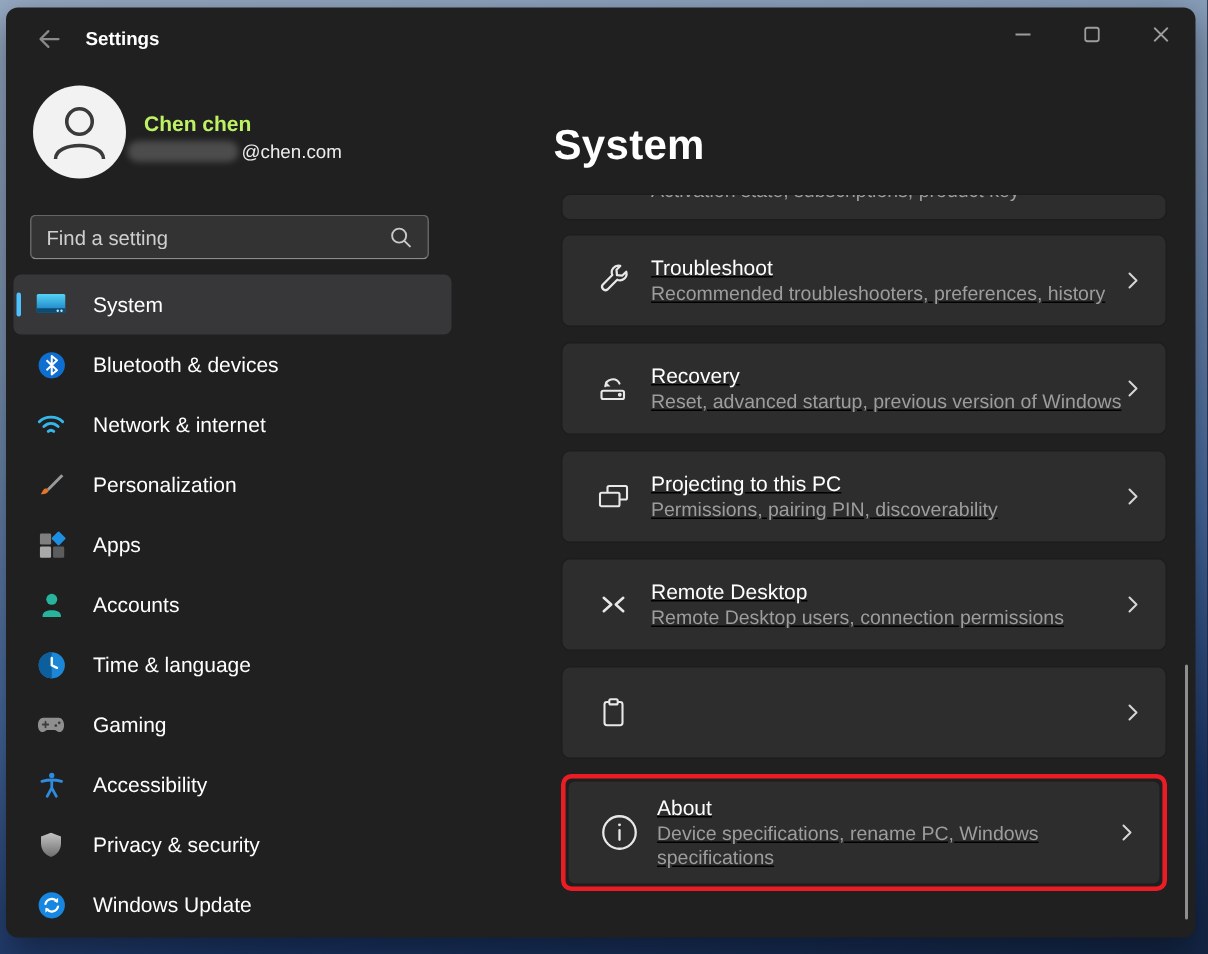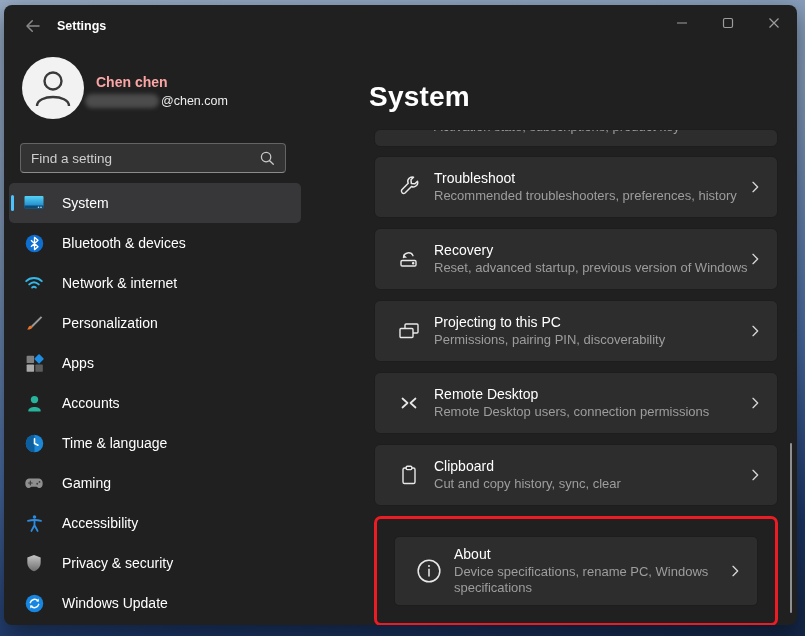--- a/index.html
+++ b/index.html
@@ -32,21 +32,21 @@
     width: 46px; height: 36px; background: transparent; border: none;
     display: flex; align-items: center; justify-content: center;
   }
   
   .profile { position: absolute; left: 18px; top: 52px; width: 300px; height: 70px; }
   .avatar {
     position: absolute; left: 0; top: 0; width: 62px; height: 62px;
     background: #f2f2f2; border-radius: 50%;
     display: flex; align-items: center; justify-content: center;
   }
-  .profile-name { position: absolute; left: 74px; top: 17px; color: #fca5a5; font-size: 14px; font-weight: 700; }
+  .profile-name { position: absolute; left: 74px; top: 17px; color: #bef264; font-size: 14px; font-weight: 700; }
   .email-row { position: absolute; left: 63px; top: 37px; display: flex; align-items: center; }
   .email-blur {
     width: 74px; height: 14px; background: #4c4c4c; border-radius: 7px;
     filter: blur(2px); margin-right: 2px;
   }
   .email-suffix { color: #ededed; font-size: 12.5px; }
   
   .search-box {
     position: absolute; left: 16px; top: 138px; width: 266px; height: 30px;
     background: #333333; border: 1px solid #646464; border-bottom-color: #8b8b8b;
@@ -78,30 +78,31 @@
   .main-title {
     position: absolute; left: 365px; top: 76px;
     color: #fff; font-size: 28px; font-weight: 700; letter-spacing: .2px;
   }
   .cards { position: absolute; left: 370px; top: 124px; width: 404px; }
   .card {
     position: relative; height: 62px; background: #2d2d2d; border-radius: 6px;
     border: 1px solid #1d1d1d;
     display: flex; align-items: center; padding: 0 0 0 21px; margin-bottom: 10px;
     cursor: default;
+    text-decoration: underline;
   }
   .card-sliver { height: 18px; margin-bottom: 9px; overflow: hidden; display: block; padding: 0; }
   .card-sliver .card-sub { position: absolute; left: 59px; top: -11px; white-space: nowrap; }
   .card-icon { width: 26px; height: 26px; flex: 0 0 26px; display: flex; align-items: center; justify-content: center; }
   .card-text { margin-left: 12px; }
   .card-title { color: #ffffff; font-size: 14px; margin-bottom: 2px; }
   .card-sub { color: #9d9d9d; font-size: 13px; line-height: 16px; }
   .chev { position: absolute; right: 14px; top: 50%; transform: translateY(-50%); }
   .highlight-box {
-    border: 3px solid #ec1c24; border-radius: 7px; padding: 17px;
+    border: 3px solid #ec1c24; border-radius: 7px; padding: 1px;
     margin-bottom: 0;
   }
   .highlight-box .card { height: 70px; margin-bottom: 0; border-radius: 5px; }
   .sub-narrow { max-width: 302px; }
   
   .scroll-thumb {
     position: absolute; left: 786px; top: 438px; width: 2px; height: 170px;
     background: #8f8f8f; border-radius: 1px;
   }
   svg { display: block; }
@@ -400,24 +401,20 @@
         </span>
       </div>
 
       <div class="card">
         <span class="card-icon">
           <svg width="24" height="24" viewBox="0 0 24 24" fill="none" stroke="#e8e8e8" stroke-width="1.4" stroke-linejoin="round">
             <rect x="6" y="5" width="12" height="15.5" rx="1.6"></rect>
             <rect x="9.2" y="3.2" width="5.6" height="3.4" rx="1" fill="#2d2d2d"></rect>
           </svg>
         </span>
-        <div class="card-text">
-          <div class="card-title">Clipboard</div>
-          <div class="card-sub">Cut and copy history, sync, clear</div>
-        </div>
         <span class="chev">
           <svg width="16" height="16" viewBox="0 0 24 24" fill="none" stroke="#d6d6d6" stroke-width="2" stroke-linecap="round" stroke-linejoin="round">
               <path d="M9 5 L16 12 L9 19"></path>
             </svg>
         </span>
       </div>
 
       <div class="highlight-box">
         <div class="card">
           <span class="card-icon">

